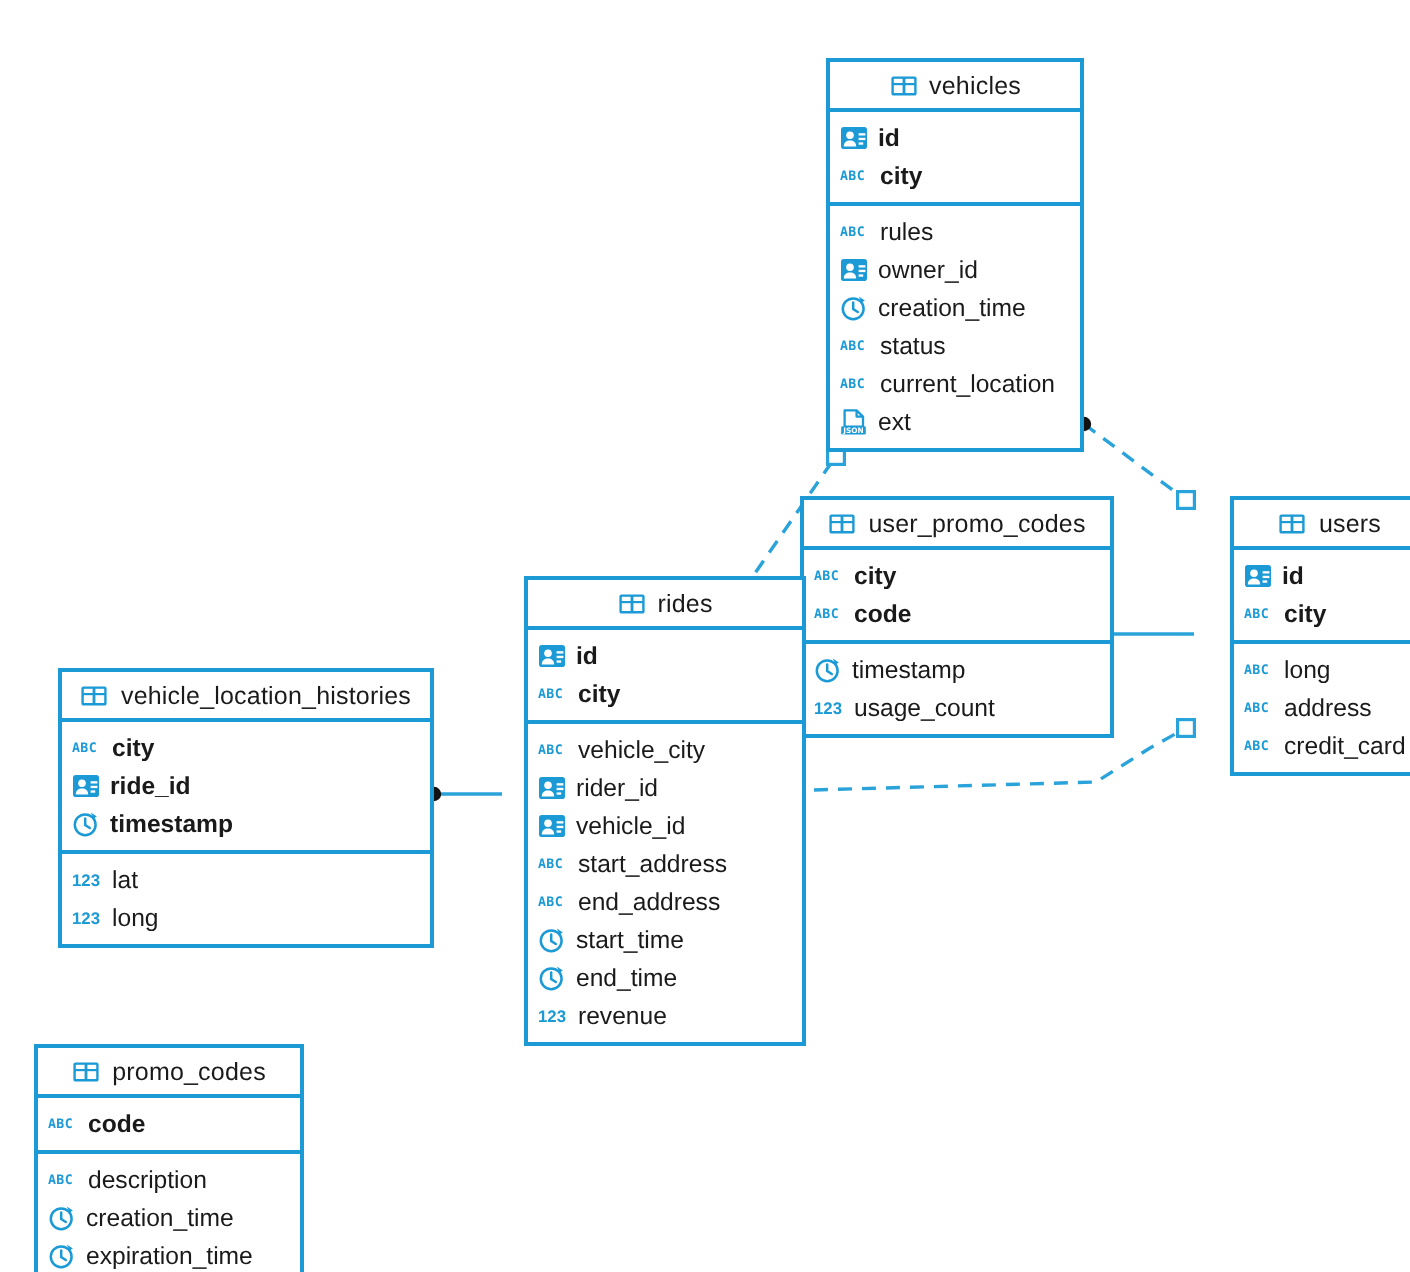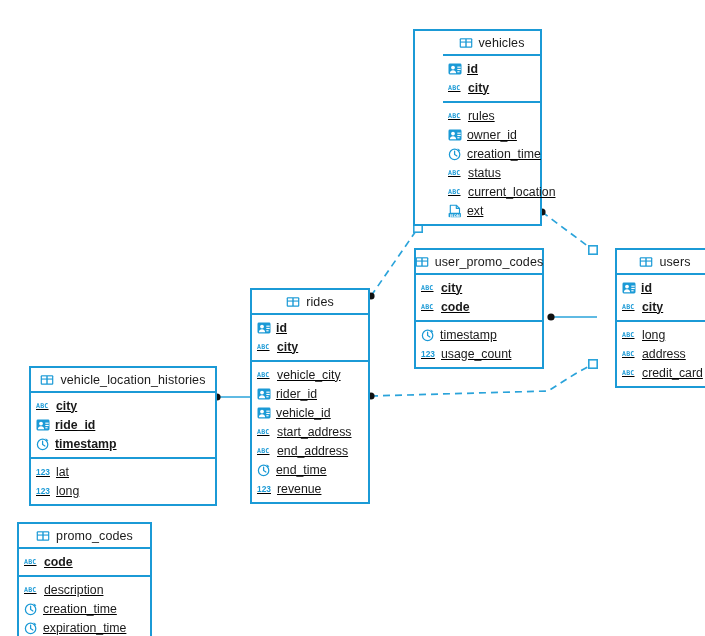--- a/index.html
+++ b/index.html
@@ -33,21 +33,20 @@
     padding:0 8px;
     white-space:nowrap;
   }
   .tbl-title{
     font-size:12.5px;
     color:#1a1a1a;
     letter-spacing:.1px;
   }
   .sect{
     padding:3px 0 4px 0;
-    text-decoration:underline;
   }
   .sect.pk{
     border-bottom:2px solid #1b9ad6;
   }
   .col-row{
     display:flex;
     align-items:center;
     gap:5px;
     height:19px;
     padding:0 6px 0 5px;
@@ -112,21 +111,21 @@
       <g>
         <path d="M217 397 L251 397" fill="none" stroke="#2aa3da" stroke-width="1.7"></path>
         <circle cx="217" cy="397" r="3.6" fill="#111111"></circle>
       </g>
       <g>
         <path d="M551 317 L597 317" fill="none" stroke="#2aa3da" stroke-width="1.7"></path>
         <circle cx="551" cy="317" r="3.6" fill="#111111"></circle>
       </g>
     </svg>
   <div id="tables-layer">
-      <div class="table-box" style="left: 413px; top: 29px; width: 129px; padding-left: 28px;">
+      <div class="table-box" style="left: 413px; top: 29px; width: 129px;">
         <div class="tbl-header">
           <span class="ic">
             <svg width="14" height="14" viewBox="0 0 14 14">
               <rect x="0.7" y="2.2" width="12.6" height="9.6" rx="1.1" fill="#1b9ad6"></rect>
               <rect x="1.9" y="3.4" width="4.4" height="2.1" fill="#fff"></rect>
               <rect x="7.7" y="3.4" width="4.4" height="2.1" fill="#fff"></rect>
               <rect x="1.9" y="6.6" width="4.4" height="3.9" fill="#fff"></rect>
               <rect x="7.7" y="6.6" width="4.4" height="3.9" fill="#fff"></rect>
             </svg>
           </span>
@@ -193,21 +192,21 @@
                 <path d="M2.3 1.2h6.0l3.2 3.1v5.0H2.3z" fill="#fff" stroke="#1b9ad6" stroke-width="1.15" stroke-linejoin="round"></path>
                 <path d="M8.3 1.2v3.1h3.2" fill="none" stroke="#1b9ad6" stroke-width="1.15" stroke-linejoin="round"></path>
                 <rect x="0.6" y="9.1" width="12.3" height="4.2" rx="0.7" fill="#1b9ad6"></rect>
                 <text x="6.75" y="12.5" font-family="DejaVu Sans, sans-serif" font-size="3.7" font-weight="bold" fill="#fff" text-anchor="middle">JSON</text>
               </svg>
             </span>
             <span class="col-name">ext</span>
           </div>
         </div>
       </div>
-      <div class="table-box" style="left: 414px; top: 248px; width: 130px;">
+      <div class="table-box" style="left: 400px; top: 248px; width: 157px;">
         <div class="tbl-header">
           <span class="ic">
             <svg width="14" height="14" viewBox="0 0 14 14">
               <rect x="0.7" y="2.2" width="12.6" height="9.6" rx="1.1" fill="#1b9ad6"></rect>
               <rect x="1.9" y="3.4" width="4.4" height="2.1" fill="#fff"></rect>
               <rect x="7.7" y="3.4" width="4.4" height="2.1" fill="#fff"></rect>
               <rect x="1.9" y="6.6" width="4.4" height="3.9" fill="#fff"></rect>
               <rect x="7.7" y="6.6" width="4.4" height="3.9" fill="#fff"></rect>
             </svg>
           </span>
@@ -280,21 +279,21 @@
           <div class="col-row">
             <span class="ic ic-abc">ABC</span>
             <span class="col-name">address</span>
           </div>
           <div class="col-row">
             <span class="ic ic-abc">ABC</span>
             <span class="col-name">credit_card</span>
           </div>
         </div>
       </div>
-      <div class="table-box" style="left: 250px; top: 288px; width: 120px;">
+      <div class="table-box" style="left: 262px; top: 288px; width: 141px;">
         <div class="tbl-header">
           <span class="ic">
             <svg width="14" height="14" viewBox="0 0 14 14">
               <rect x="0.7" y="2.2" width="12.6" height="9.6" rx="1.1" fill="#1b9ad6"></rect>
               <rect x="1.9" y="3.4" width="4.4" height="2.1" fill="#fff"></rect>
               <rect x="7.7" y="3.4" width="4.4" height="2.1" fill="#fff"></rect>
               <rect x="1.9" y="6.6" width="4.4" height="3.9" fill="#fff"></rect>
               <rect x="7.7" y="6.6" width="4.4" height="3.9" fill="#fff"></rect>
             </svg>
           </span>
@@ -350,38 +349,48 @@
             </span>
             <span class="col-name">vehicle_id</span>
           </div>
           <div class="col-row">
             <span class="ic ic-abc">ABC</span>
             <span class="col-name">start_address</span>
           </div>
           <div class="col-row">
             <span class="ic ic-abc">ABC</span>
             <span class="col-name">end_address</span>
+          </div>
+          <div class="col-row">
+            <span class="ic">
+              <svg width="14" height="14" viewBox="0 0 14 14">
+                <circle cx="6.6" cy="7.4" r="5.2" fill="none" stroke="#1b9ad6" stroke-width="1.25"></circle>
+                <path d="M6.6 4.2v3.3l2.3 1.5" fill="none" stroke="#1b9ad6" stroke-width="1.25" stroke-linecap="round"></path>
+                <path d="M9.4 1.3l3.0 1.9-1.6 1.1z" fill="#1b9ad6"></path>
+              </svg>
+            </span>
+            <span class="col-name">start_time</span>
           </div>
           <div class="col-row">
             <span class="ic">
               <svg width="14" height="14" viewBox="0 0 14 14">
                 <circle cx="6.6" cy="7.4" r="5.2" fill="none" stroke="#1b9ad6" stroke-width="1.25"></circle>
                 <path d="M6.6 4.2v3.3l2.3 1.5" fill="none" stroke="#1b9ad6" stroke-width="1.25" stroke-linecap="round"></path>
                 <path d="M9.4 1.3l3.0 1.9-1.6 1.1z" fill="#1b9ad6"></path>
               </svg>
             </span>
             <span class="col-name">end_time</span>
           </div>
           <div class="col-row">
             <span class="ic ic-123">123</span>
             <span class="col-name">revenue</span>
           </div>
         </div>
       </div>
-      <div class="table-box" style="left: 29px; top: 334px; width: 188px; margin-top: 32px;">
+      <div class="table-box" style="left: 29px; top: 334px; width: 188px;">
         <div class="tbl-header">
           <span class="ic">
             <svg width="14" height="14" viewBox="0 0 14 14">
               <rect x="0.7" y="2.2" width="12.6" height="9.6" rx="1.1" fill="#1b9ad6"></rect>
               <rect x="1.9" y="3.4" width="4.4" height="2.1" fill="#fff"></rect>
               <rect x="7.7" y="3.4" width="4.4" height="2.1" fill="#fff"></rect>
               <rect x="1.9" y="6.6" width="4.4" height="3.9" fill="#fff"></rect>
               <rect x="7.7" y="6.6" width="4.4" height="3.9" fill="#fff"></rect>
             </svg>
           </span>

